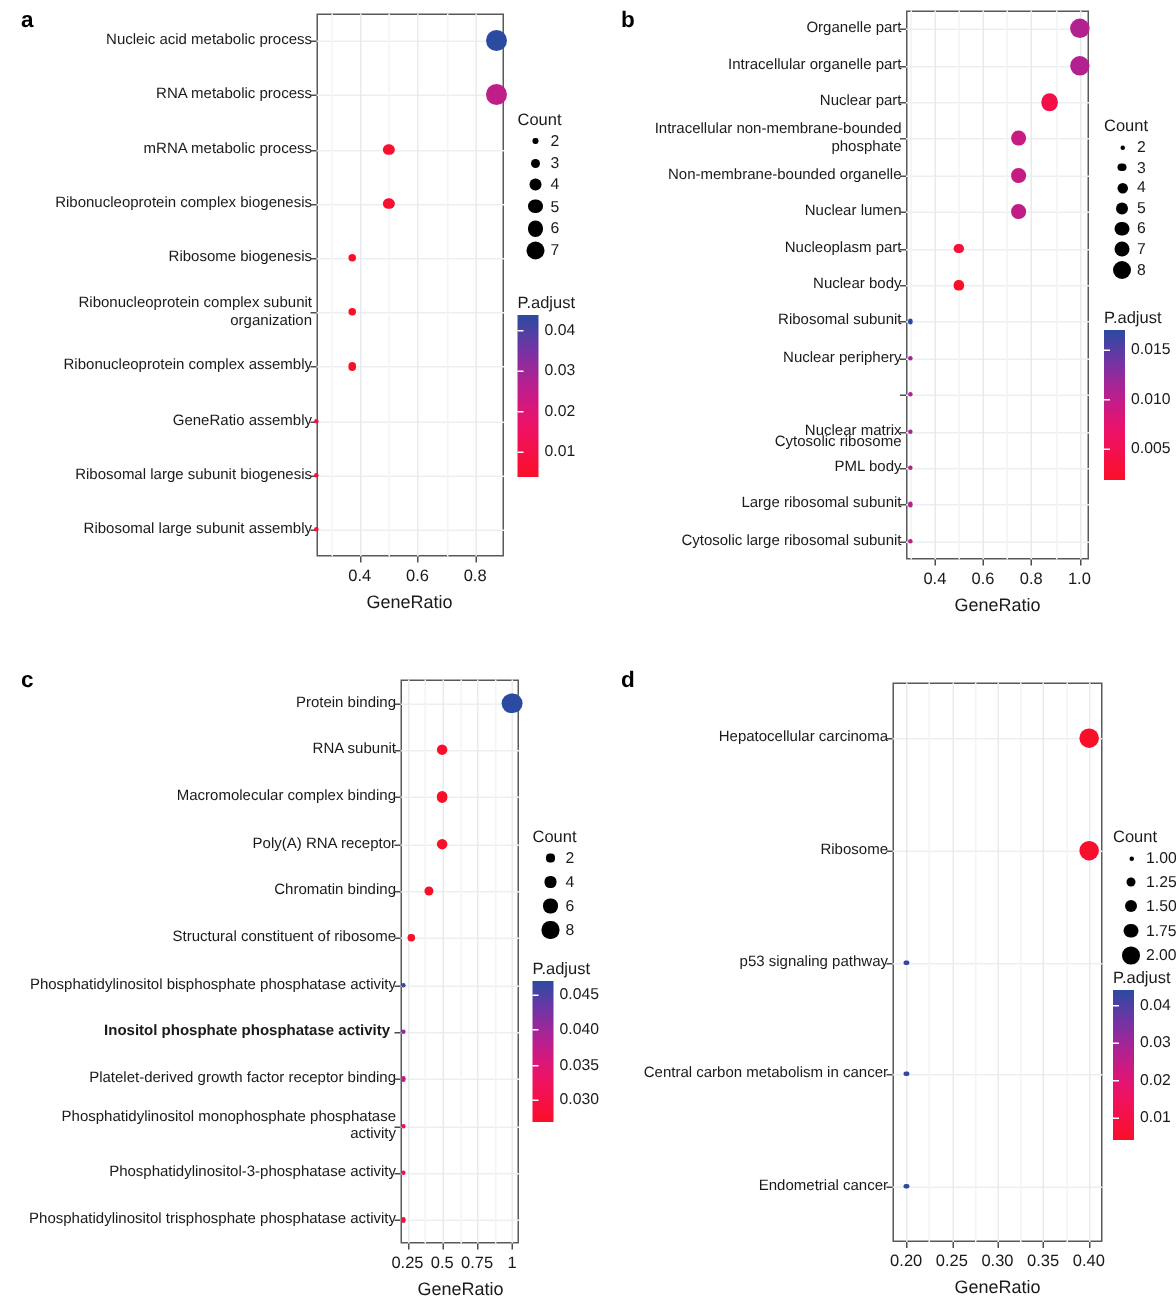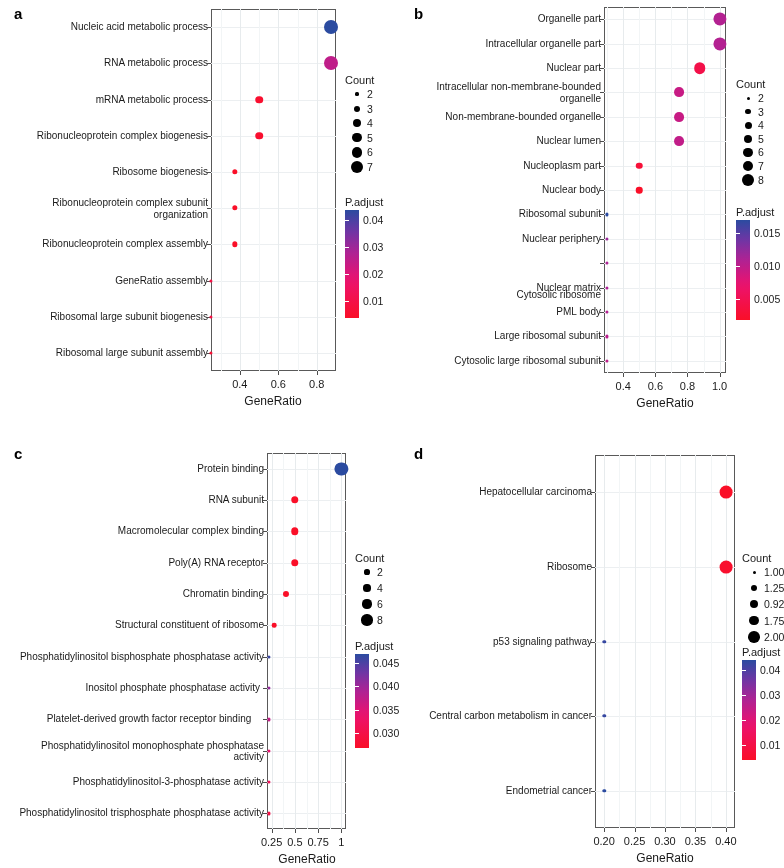--- a/index.html
+++ b/index.html
@@ -170,21 +170,21 @@
         <div class="grid-v" style="left: 247px; top: 7px; height: 366px; background: rgb(242, 245, 246);"></div>
         <div class="grid-v" style="left: 279px; top: 7px; height: 366px; background: rgb(242, 245, 246);"></div>
         <div class="grid-v" style="left: 312px; top: 7px; height: 366px; background: rgb(242, 245, 246);"></div>
         <div class="grid-v" style="left: 215px; top: 7px; height: 366px; background: rgb(242, 245, 246);"></div>
         <div class="cat wrap" style="width: 205px; left: 4px; top: 19.2px;">Organelle part</div>
         <div class="cattick" style="left: 208px; top: 19px;"></div>
         <div class="cat wrap" style="width: 205px; left: 4px; top: 43.6px;">Intracellular organelle part</div>
         <div class="cattick" style="left: 208px; top: 44px;"></div>
         <div class="cat wrap" style="width: 205px; left: 4px; top: 68px;">Nuclear part</div>
         <div class="cattick" style="left: 208px; top: 68px;"></div>
-        <div class="cat wrap" style="width: 205px; left: 4px; top: 92.4px;">Intracellular non-membrane-bounded organelle</div>
+        <div class="cat wrap" style="width: 205px; left: 4px; top: 92.4px;">Intracellular non-membrane-bounded phosphate</div>
         <div class="cattick" style="left: 208px; top: 92px;"></div>
         <div class="cat wrap" style="width: 205px; left: 4px; top: 116.8px;">Non-membrane-bounded organelle</div>
         <div class="cattick" style="left: 208px; top: 117px;"></div>
         <div class="cat wrap" style="width: 205px; left: 4px; top: 141.2px;">Nuclear lumen</div>
         <div class="cattick" style="left: 208px; top: 141px;"></div>
         <div class="cat wrap" style="width: 205px; left: 4px; top: 165.6px;">Nucleoplasm part</div>
         <div class="cattick" style="left: 208px; top: 166px;"></div>
         <div class="cat wrap" style="width: 205px; left: 4px; top: 190px;">Nuclear body</div>
         <div class="cattick" style="left: 208px; top: 190px;"></div>
         <div class="cat wrap" style="width: 205px; left: 4px; top: 214.4px;">Ribosomal subunit</div>
@@ -298,23 +298,23 @@
         <div class="cat wrap" style="width: 250px; left: 14px; top: 97.3333px;">Macromolecular complex binding</div>
         <div class="cattick" style="left: 263px; top: 97px;"></div>
         <div class="cat wrap" style="width: 250px; left: 14px; top: 128.667px;">Poly(A) RNA receptor</div>
         <div class="cattick" style="left: 263px; top: 129px;"></div>
         <div class="cat wrap" style="width: 250px; left: 14px; top: 160px;">Chromatin binding</div>
         <div class="cattick" style="left: 263px; top: 160px;"></div>
         <div class="cat wrap" style="width: 250px; left: 14px; top: 191.333px;">Structural constituent of ribosome</div>
         <div class="cattick" style="left: 263px; top: 191px;"></div>
         <div class="cat wrap" style="width: 250px; left: 14px; top: 222.667px;">Phosphatidylinositol bisphosphate phosphatase activity</div>
         <div class="cattick" style="left: 263px; top: 223px;"></div>
-        <div class="cat wrap" style="width: 250px; left: 10px; top: 254px;">Inositol phosphate phosphatase activity</div>
+        <div class="cat wrap" style="width: 250px; left: 10px; top: 254px; font-weight: bold;">Inositol phosphate phosphatase activity</div>
         <div class="cattick" style="left: 263px; top: 254px;"></div>
-        <div class="cat wrap" style="width: 250px; left: 24px; top: 285.333px; text-align: center;">Platelet-derived growth factor receptor binding</div>
+        <div class="cat wrap" style="width: 250px; left: 14px; top: 285.333px;">Platelet-derived growth factor receptor binding</div>
         <div class="cattick" style="left: 263px; top: 285px;"></div>
         <div class="cat wrap" style="width: 250px; left: 14px; top: 316.667px;">Phosphatidylinositol monophosphate phosphatase activity</div>
         <div class="cattick" style="left: 263px; top: 317px;"></div>
         <div class="cat wrap" style="width: 250px; left: 14px; top: 348px;">Phosphatidylinositol-3-phosphatase activity</div>
         <div class="cattick" style="left: 263px; top: 348px;"></div>
         <div class="cat wrap" style="width: 250px; left: 14px; top: 379.333px;">Phosphatidylinositol trisphosphate phosphatase activity</div>
         <div class="cattick" style="left: 263px; top: 379px;"></div>
         <div class="xtick" style="left: 272px; top: 395px;"></div>
         <div class="xlab" style="left: 271.647px; top: 402px;">0.25</div>
         <div class="xtick" style="left: 295px; top: 395px;"></div>
@@ -415,21 +415,21 @@
         <div class="lg-row" style="left: 355px; top: 132px;">
           <span class="lg-dot" style="width: 3px; height: 3px; margin-left: 5.5px; margin-right: 8.5px;"></span>
           <span class="lg-text">1.00</span>
         </div>
         <div class="lg-row" style="left: 355px; top: 148.2px;">
           <span class="lg-dot" style="width: 6px; height: 6px; margin-left: 4px; margin-right: 7px;"></span>
           <span class="lg-text">1.25</span>
         </div>
         <div class="lg-row" style="left: 355px; top: 164.4px;">
           <span class="lg-dot" style="width: 8px; height: 8px; margin-left: 3px; margin-right: 6px;"></span>
-          <span class="lg-text">0.92</span>
+          <span class="lg-text">1.50</span>
         </div>
         <div class="lg-row" style="left: 355px; top: 180.6px;">
           <span class="lg-dot" style="width: 9.8px; height: 9.8px; margin-left: 2.1px; margin-right: 5.1px;"></span>
           <span class="lg-text">1.75</span>
         </div>
         <div class="lg-row" style="left: 355px; top: 196.8px;">
           <span class="lg-dot" style="width: 11.6px; height: 11.6px; margin-left: 1.2px; margin-right: 4.2px;"></span>
           <span class="lg-text">2.00</span>
         </div>
         <div class="colorbar" style="left: 350px; top: 226px; width: 14px; height: 100px; background: linear-gradient(rgb(43, 75, 160) 0%, rgb(77, 64, 163) 10%, rgb(111, 53, 164) 20%, rgb(144, 43, 156) 30%, rgb(175, 34, 147) 40%, rgb(199, 27, 132) 50%, rgb(224, 21, 117) 60%, rgb(238, 18, 100) 70%, rgb(242, 17, 80) 80%, rgb(246, 16, 60) 90%, rgb(250, 15, 40) 100%);"></div>

